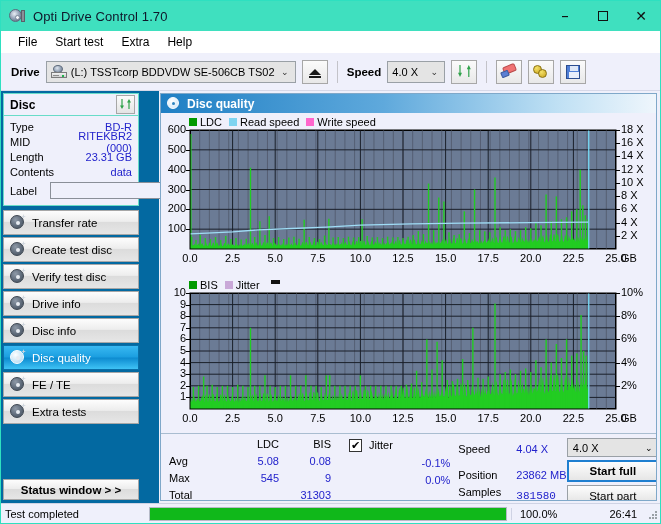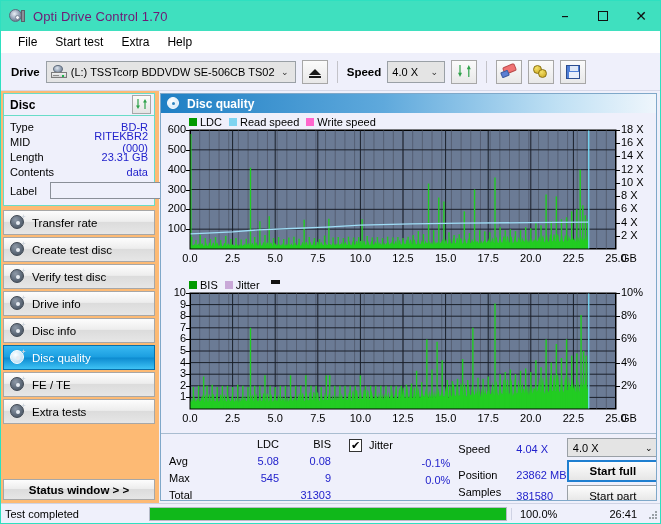--- a/index.html
+++ b/index.html
@@ -44,21 +44,21 @@
   .title-icon .disc:after {
     content: ""; position: absolute; left: 4.5px; top: 4.5px;
     width: 3px; height: 3px; border-radius: 50%; background: #f2f4f8;
     border: 1px solid #7b8799;
   }
   .title-icon .drive {
     position: absolute; right: 0; top: 2px;
     width: 4px; height: 12px; background: #8a8f98; border: 1px solid #5b6069;
   }
   .title-text {
-    color: #701a75; font-size: 13px; letter-spacing: .1px;
+    color: #0f172a; font-size: 13px; letter-spacing: .1px;
     flex: 1 1 auto;
   }
   .win-btns { display: flex; height: 30px; }
   .win-btn {
     width: 38px; height: 30px;
     display: flex; align-items: center; justify-content: center;
     color: #111; font-size: 14px; line-height: 1;
     font-family: "DejaVu Sans", sans-serif;
   }
   .win-btn.min { font-size: 15px; }
@@ -144,23 +144,23 @@
   .gold-ico{position:relative;width:16px;height:14px;}
   .gold-ico .c1,.gold-ico .c2{position:absolute;width:9px;height:9px;border-radius:50%;background:radial-gradient(circle at 35% 30%,#f5e26a,#c8a21a);border:1px solid #8a7210;}
   .gold-ico .c1{left:0;top:0;} .gold-ico .c2{left:5px;top:4px;}
   .save-ico{position:relative;width:14px;height:14px;background:#4f7fd6;border:1px solid #2c4d8f;}
   .save-ico:before{content:"";position:absolute;left:3px;top:0;width:8px;height:5px;background:#dfe8f7;}
   .save-ico:after{content:"";position:absolute;left:2px;bottom:0;width:10px;height:6px;background:#e8eefa;}
   
   .body-area { flex: 1 1 auto; display: flex; padding: 0; overflow: hidden; }
   .sidebar {
     width: 158px; flex: 0 0 158px;
-    background: #fdba74;
+    background: #0369a1;
     display: flex; flex-direction: column;
-    padding: 2px 4px 0 2px;
+    padding: 2px 20px 0 2px;
   }
   .disc-panel {
     border: 1px solid #68dcc8;
     background: #eff0fb;
     margin-bottom: 4px;
   }
   .disc-head {
     height: 22px; display:flex; align-items:center;
     padding: 0 3px 0 6px;
     border-bottom:1px solid #68dcc8;
@@ -943,21 +943,21 @@
           <div class="jitter-v1">-0.1%</div>
           <div class="jitter-v2">0.0%</div>
         </div>
 
         <div class="meta">
           <div class="k" style="left:0;top:5px;">Speed</div>
           <div class="v" style="left:58px;top:5px;">4.04 X</div>
           <div class="k" style="left:0;top:31px;">Position</div>
           <div class="v" style="left:58px;top:31px;">23862 MB</div>
           <div class="k" style="left:0;top:48px;">Samples</div>
-          <div class="v" style="left:58px;top:52px;">381580</div>
+          <div class="v" style="left:58px;top:52px;font-family:Liberation Mono, monospace;">381580</div>
         </div>
 
         <div class="actions">
           <div class="sp-combo">
             <span>4.0 X</span>
             <span class="chev">⌄</span>
           </div>
           <div class="btn-full">Start full</div>
           <div class="btn-part">Start part</div>
         </div>

